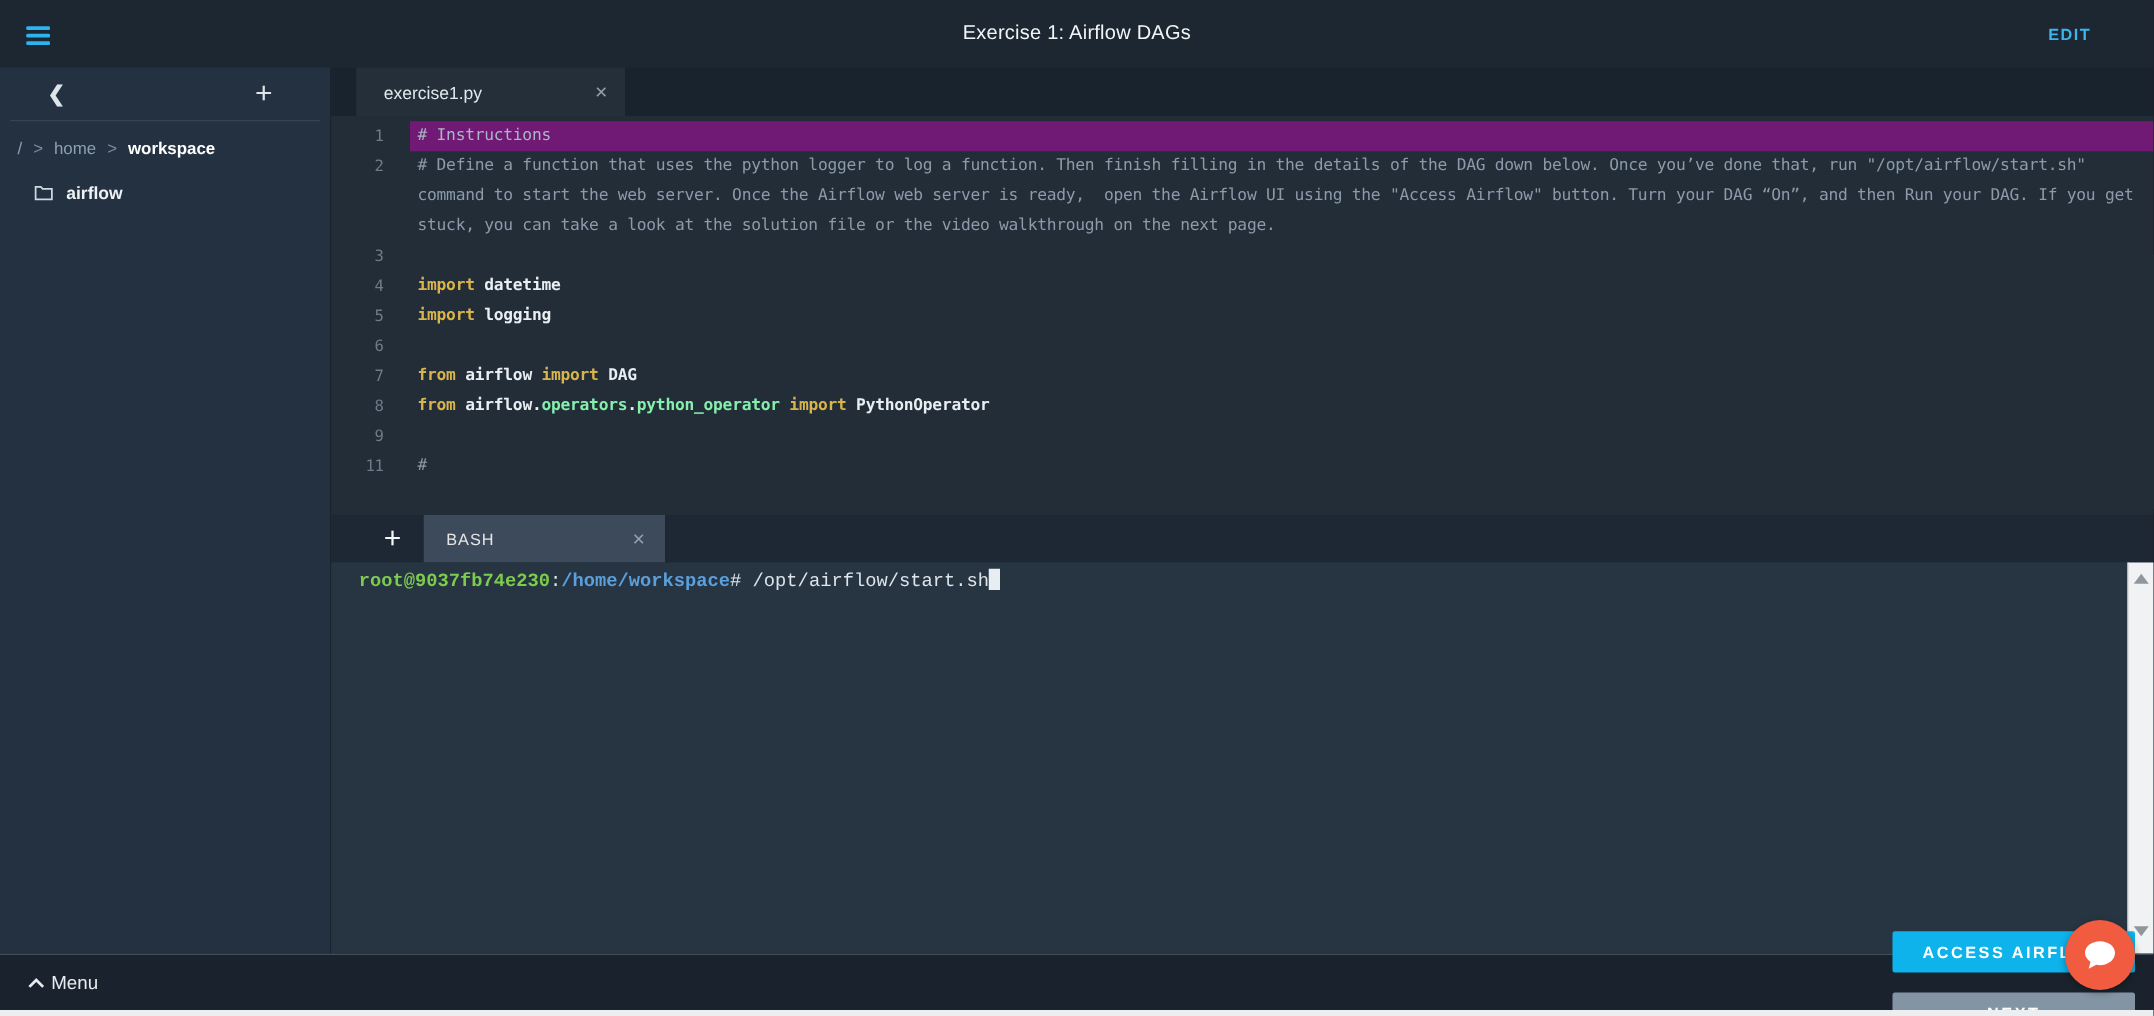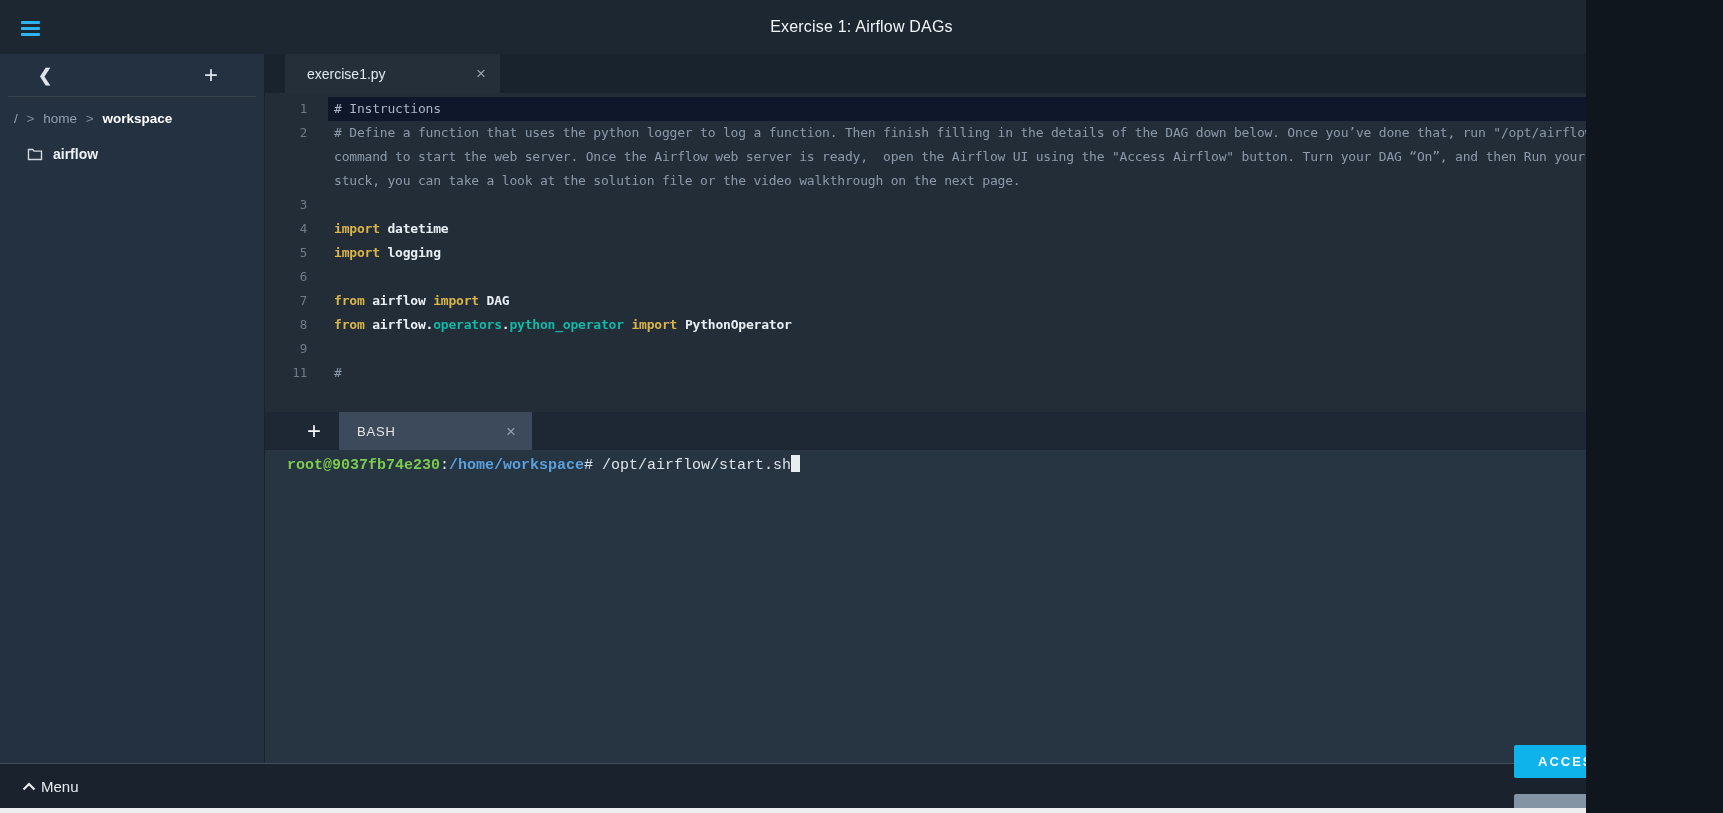--- a/index.html
+++ b/index.html
@@ -1,18 +1,18 @@
 <!DOCTYPE html>
 <html><head>
 <meta charset="utf-8">
 <style>
   * { margin:0; padding:0; box-sizing:border-box; }
   html,body { background:#10161d; }
   #app {
-    position:relative; width:1586px; height:813px; overflow:hidden;
+    position:relative; width:1723px; height:813px; overflow:hidden;
     font-family:"Liberation Sans", sans-serif; background:#222d38;padding-left:32px;
   }
 
   
   .topbar {
     position:absolute; left:0; top:0; width:1723px; height:54px;
     background:#1d2731; display:flex; align-items:center;
   }
   .hamburger { position:absolute; left:18px; top:15px; width:26px; height:24px; cursor:pointer; padding:3px; }
   .hamburger .bar { width:19px; height:3px; background:#2eb3f1; margin:3px 0; border-radius:1px; }
@@ -54,26 +54,26 @@
   .code-area {
     height:319px; background:#222d38; padding-top:4px; overflow:hidden; cursor:text;
     font-family:"DejaVu Sans Mono", monospace; font-size:13px; letter-spacing:-0.2px;
   }
   .code-line { display:flex; min-height:24px; line-height:24px; }
   .code-line .ln {
     width:55px; padding-right:13px; text-align:right; color:#6e7c8a; flex:none;
     font-size:12.5px;
   }
   .code-text { flex:1; margin-left:8px; padding-left:6px; white-space:pre-wrap; }
-  .code-text.hl { background:#0f172a; }
+  .code-text.hl { background:#701a75; }
   .tok-comment { color:#8c9aaa; }
   .hl .tok-comment { color:#a9b6c5; }
   .tok-kw { color:#d8b44a; font-weight:bold; }
   .tok-plain { color:#e9eef3; font-weight:bold; }
-  .tok-attr { color:#14b8a6; font-weight:bold; }
+  .tok-attr { color:#86efac; font-weight:bold; }
 
   
   .term-tabbar { height:38px; background:#1d2834; display:flex; align-items:center; }
   .term-plus {
     margin-left:36px; color:#f4f7f9; font-size:24px; font-weight:300; line-height:1;
     cursor:pointer; width:26px; text-align:center;
   }
   .term-tab {
     margin-left:12px; width:193px; height:38px; background:#3c4a5b; display:flex; align-items:center;
     padding:0 16px 0 18px; cursor:pointer;

